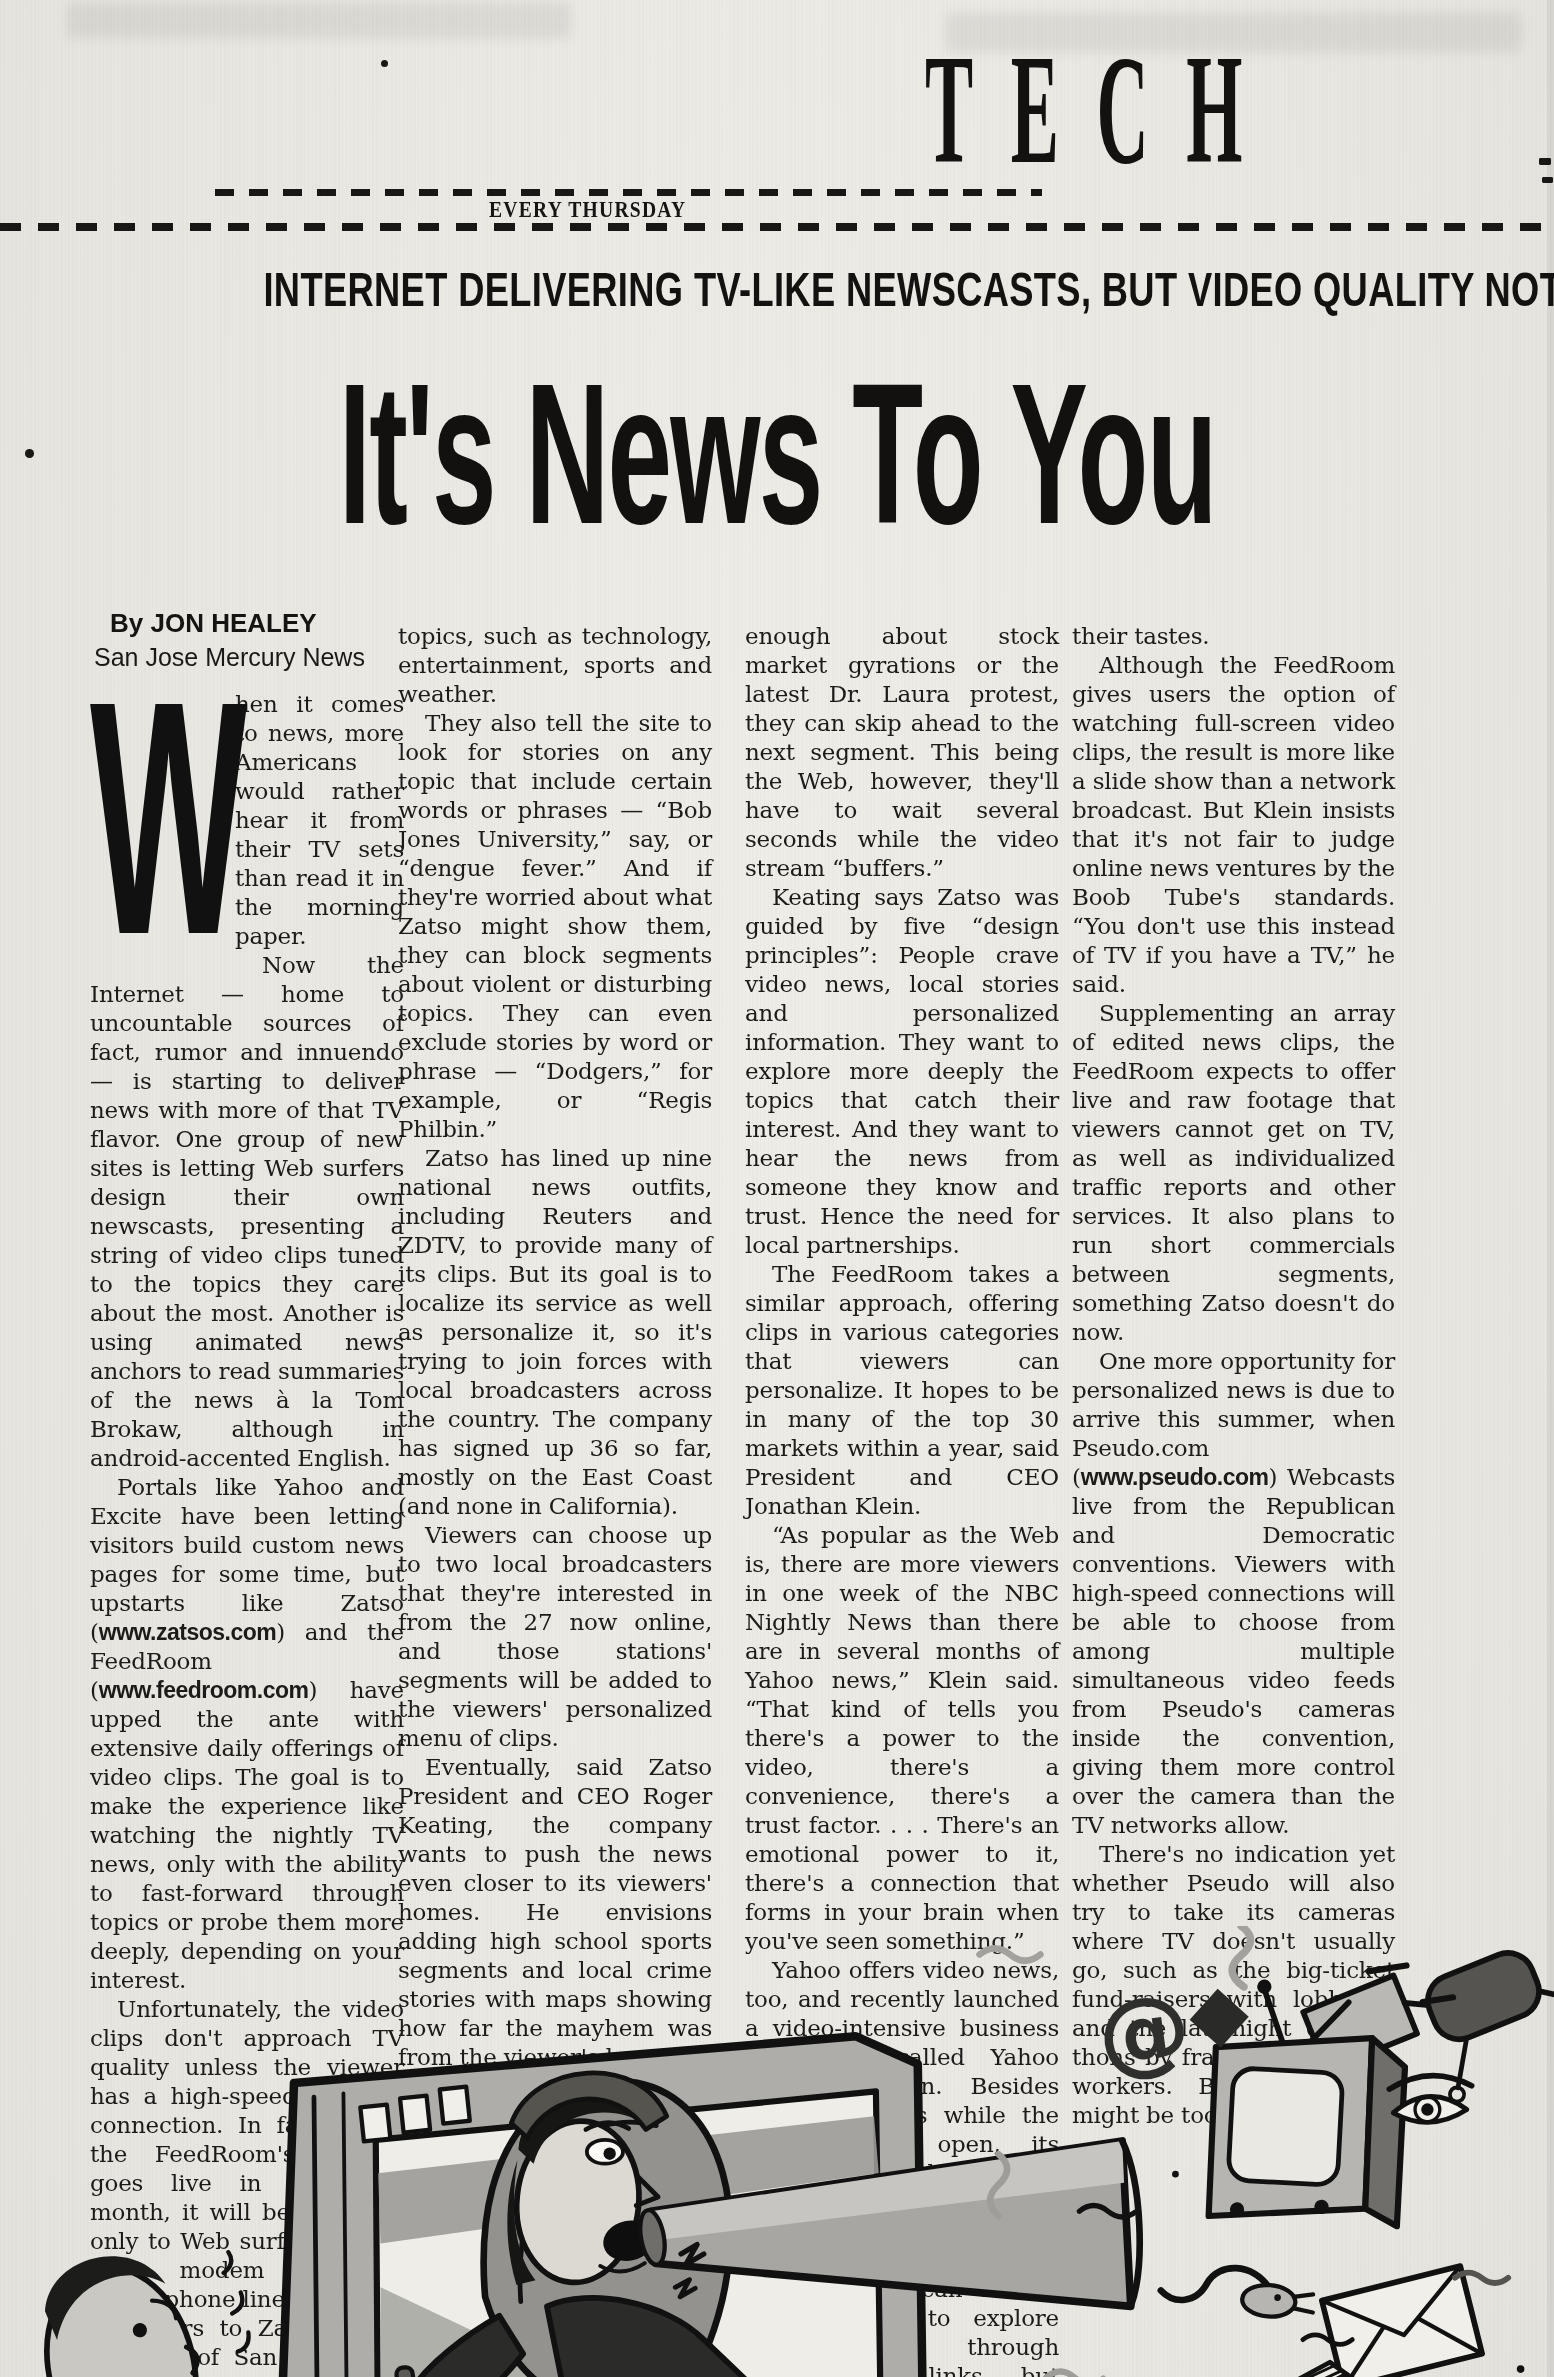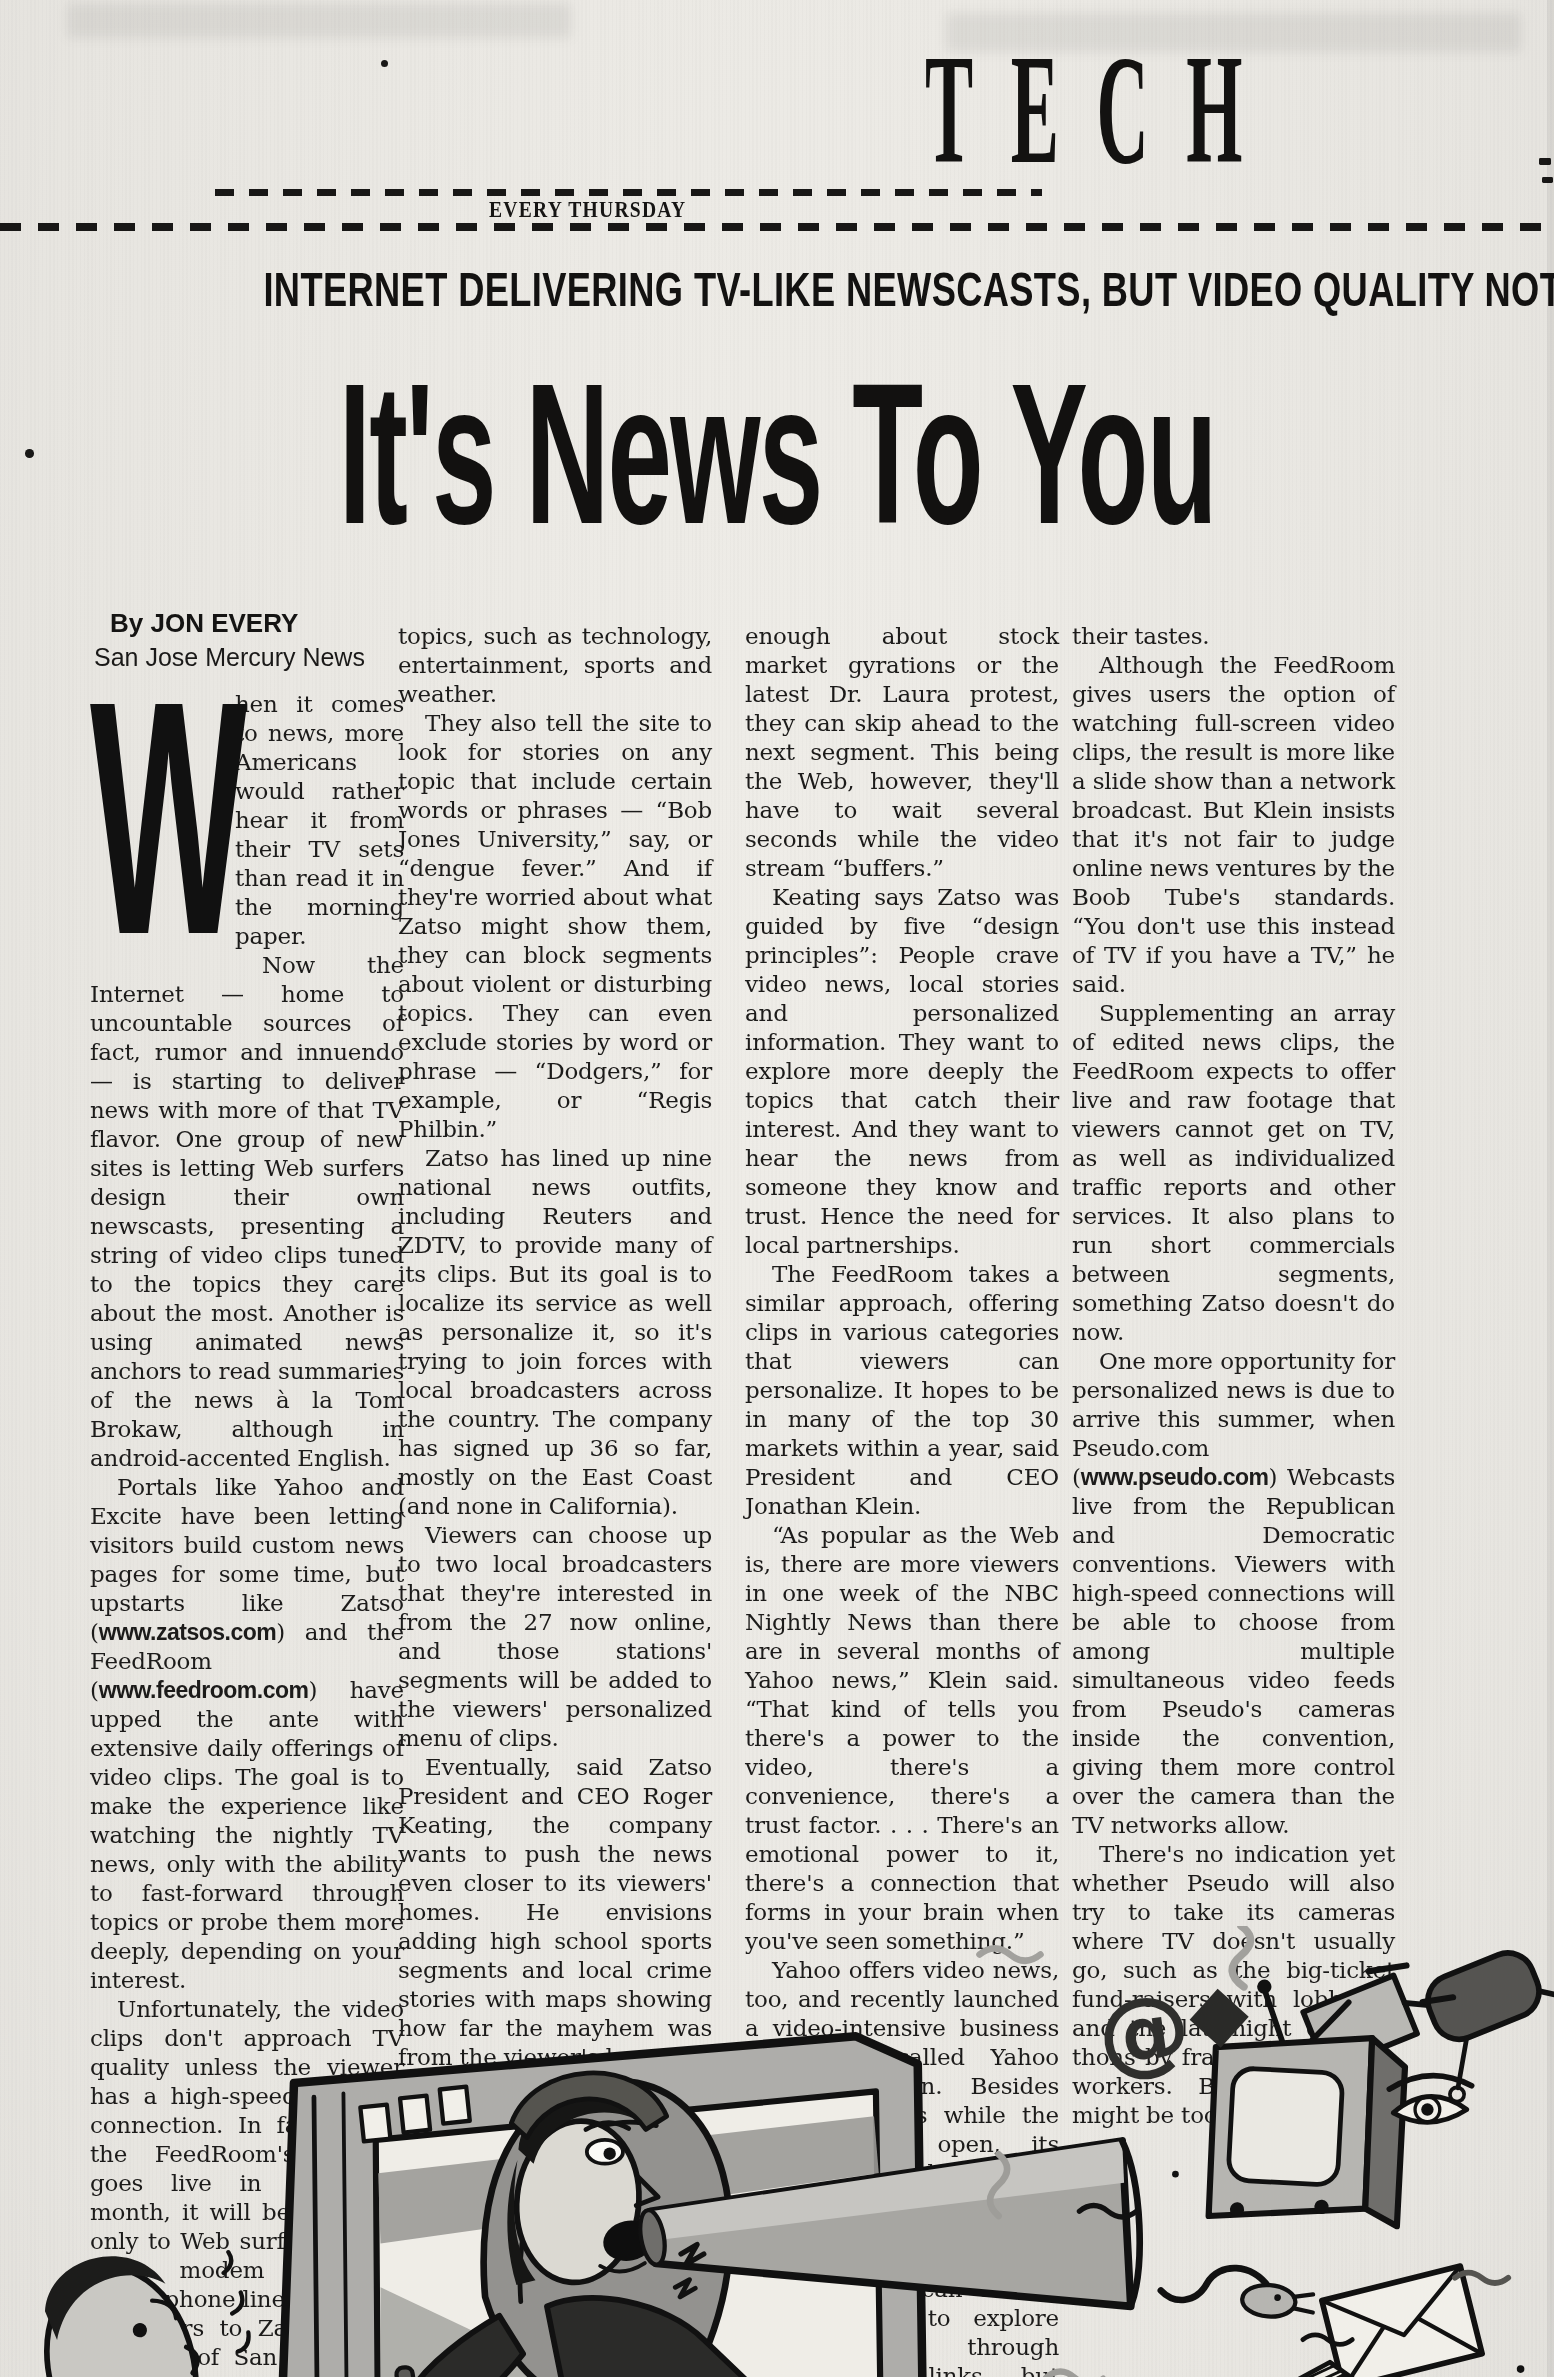--- a/index.html
+++ b/index.html
@@ -65,21 +65,21 @@
   <div class="abs page-rule"></div>
 
   <div class="abs kicker">
     <span>INTERNET DELIVERING TV-LIKE NEWSCASTS, BUT VIDEO QUALITY NOT THE SAME</span>
   </div>
 
   <div class="abs headline">
     <span>It's News To You</span>
   </div>
 
-  <div class="abs byline-by">By JON EVERY</div>
+  <div class="abs byline-by">By JON HEALEY</div>
   <div class="abs byline-org">San Jose Mercury News</div>
 
   <div class="col" style="left:90px;top:690px;height:1583px;">
       <p><span class="dropcap"><span>W</span></span><span><span>hen it comes to news, more Americans would rather hear it from their TV sets than read it in the morning paper.</span></span></p>
       <p class="ind"><span><span>Now the Internet — home to uncountable sources of fact, rumor and innuendo — is starting to deliver news with more of that TV flavor. One group of new sites is letting Web surfers design their own newscasts, presenting a string of video clips tuned to the topics they care about the most. Another is using animated news anchors to read summaries of the news à la Tom Brokaw, although in android-accented English.</span></span></p>
       <p class="ind"><span><span>Portals like Yahoo and Excite have been letting visitors build custom news pages for some time, but upstarts like Zatso (</span><b>www.zatsos.com</b><span>) and the FeedRoom (</span><b>www.feedroom.com</b><span>) have upped the ante with extensive daily offerings of video clips. The goal is to make the experience like watching the nightly TV news, only with the ability to fast-forward through topics or probe them more deeply, depending on your interest.</span></span></p>
       <p class="ind"><span><span>Unfortunately, the video clips don't approach TV quality unless the viewer has a high-speed Internet connection. In fact, when the FeedRoom's service goes live in the next month, it will be available only to Web surfers with a cable modem or high-speed phone line.</span></span></p>
       <p class="ind"><span><span>Visitors to Zatso's Web site out of San Francisco start with a menu of news clips from six categories: top stories, crime, business, family, government/politics and international. They can then personalize the programming by choosing from a list with eight additional</span></span></p>
     </div>
   <div class="col" style="left:398px;top:622px;height:1583px;">

